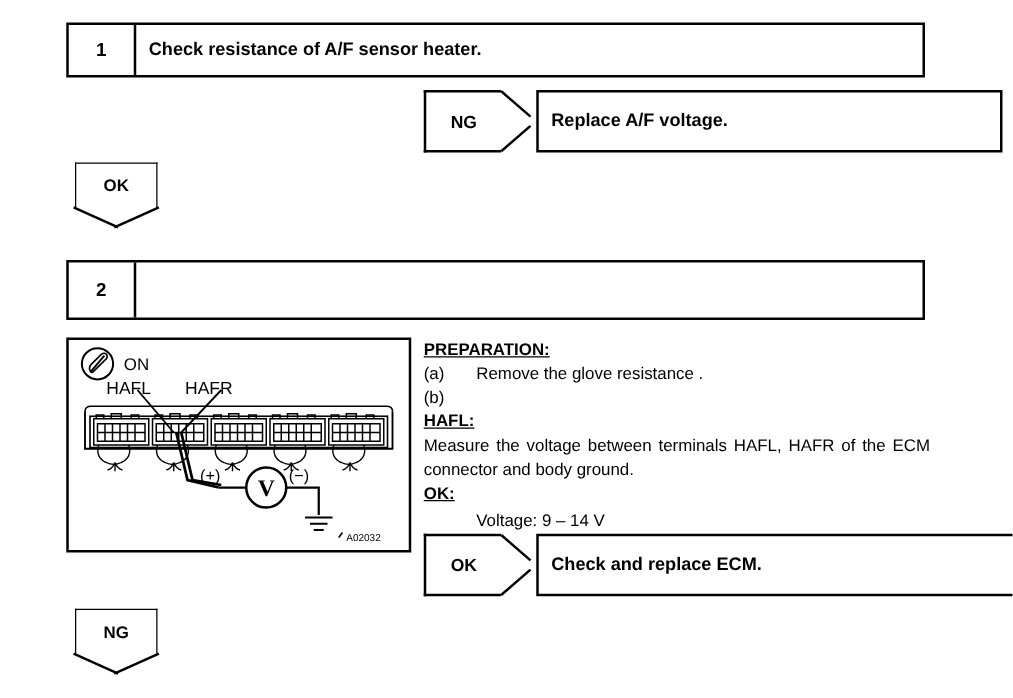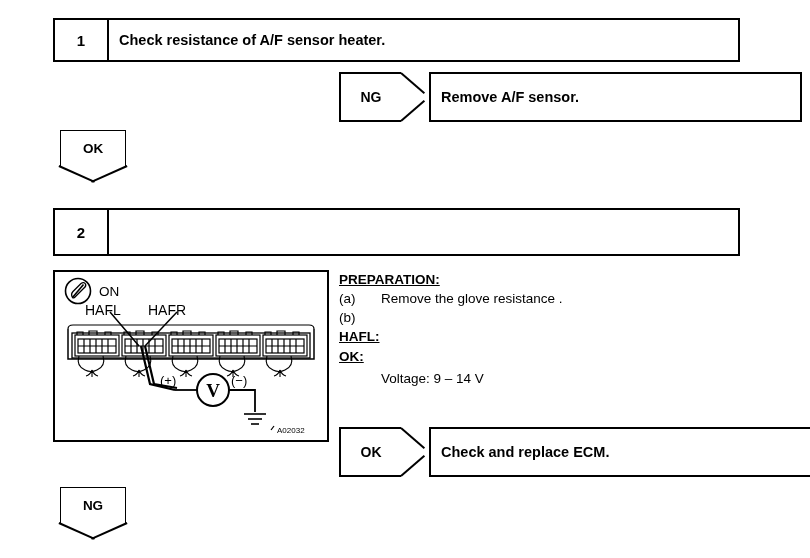--- a/index.html
+++ b/index.html
@@ -186,21 +186,21 @@
   <div class="step-num">1</div>
   <div class="step-text">Check resistance of A/F sensor heater.</div>
 </div>
 
 <div class="result-row" id="ng-result">
   <div class="tag-right">
     <span>NG</span>
     <span class="pt-top"></span>
     <span class="pt-bot"></span>
   </div>
-  <div class="result-box">Remove A/F sensor.</div>
+  <div class="result-box">Replace A/F voltage.</div>
 </div>
 
 <div class="tag-down" id="ok-tag">
   <div class="body">OK</div>
   <span class="v-left"></span>
   <span class="v-right"></span>
 </div>
 
 <div class="step-box" id="step2">
   <div class="step-num">2</div>
@@ -296,20 +296,21 @@
   <div class="item">
     <span class="mark">(a)</span>
     <span>Remove the glove resistance .</span>
   </div>
 
   <div class="item">
     <span class="mark">(b)</span>
   </div>
 
   <div class="head">HAFL:</div>
+  <div class="para">Measure the voltage between terminals HAFL, HAFR of the ECM connector and body ground.</div>
 
   <div class="head">OK:</div>
   <div class="ok-value">Voltage: 9 – 14 V</div>
 </div>
 
 <div class="result-row" id="ok-result">
   <div class="tag-right">
     <span>OK</span>
     <span class="pt-top"></span>
     <span class="pt-bot"></span>

